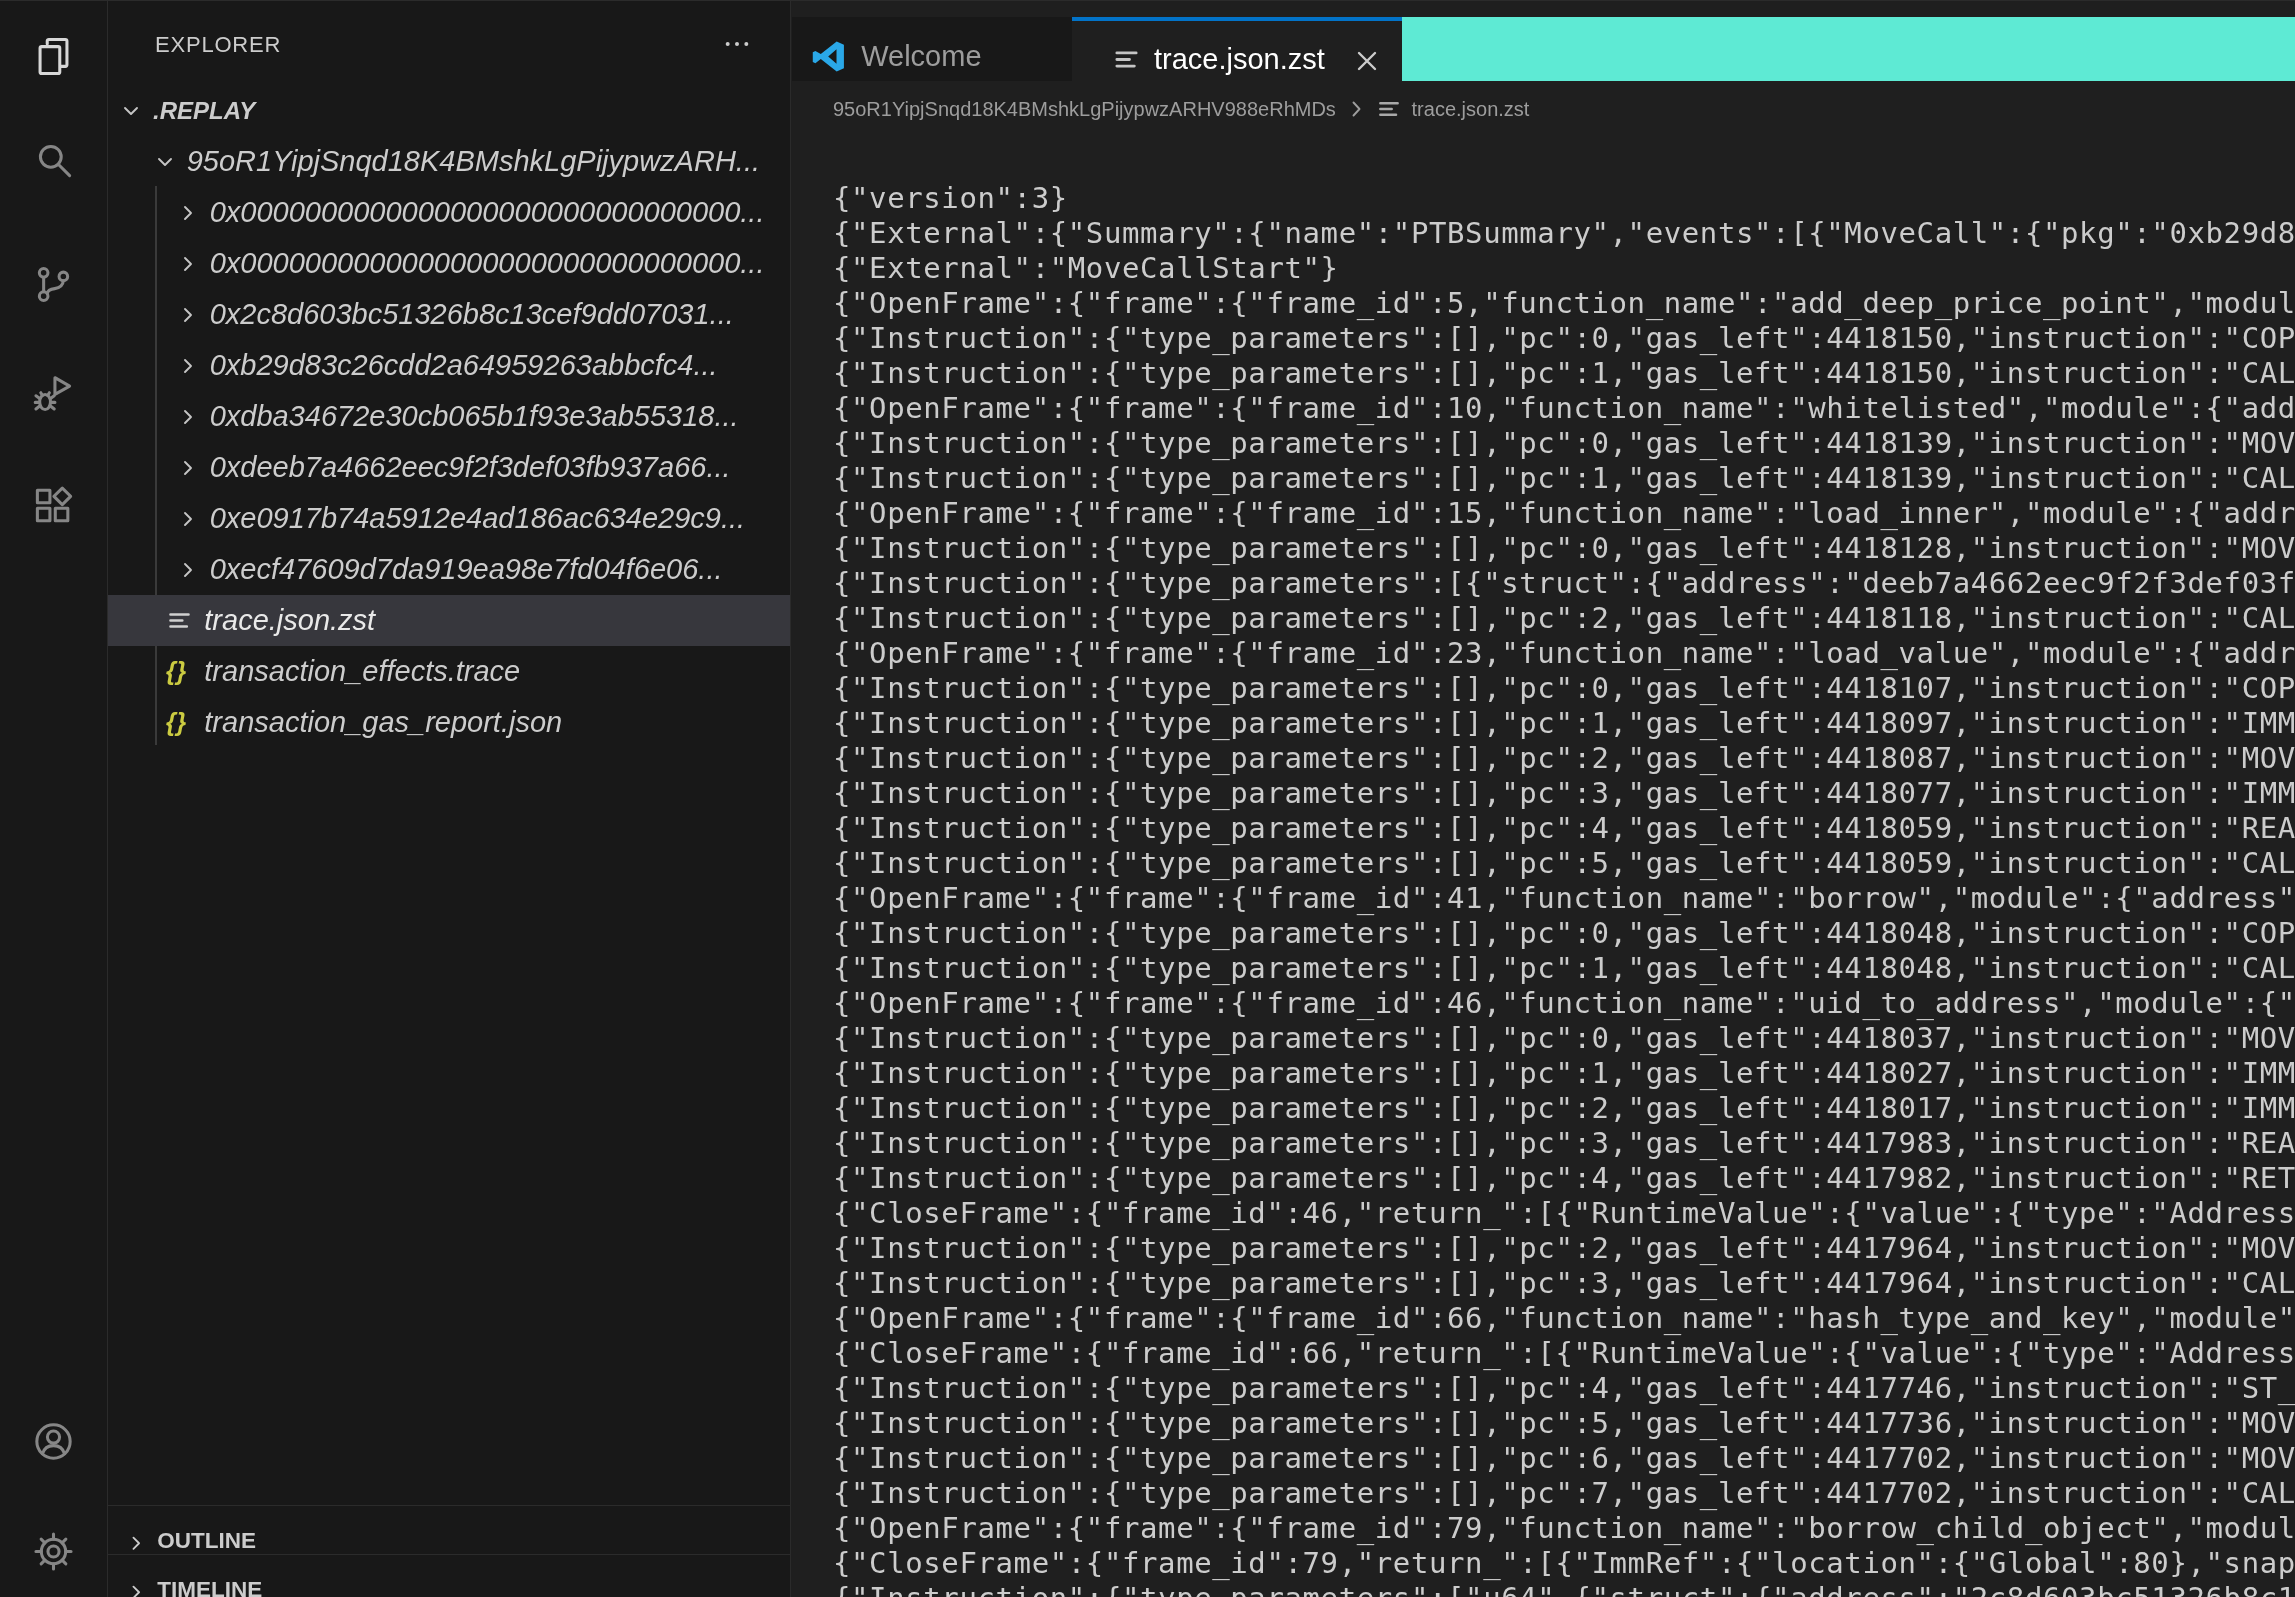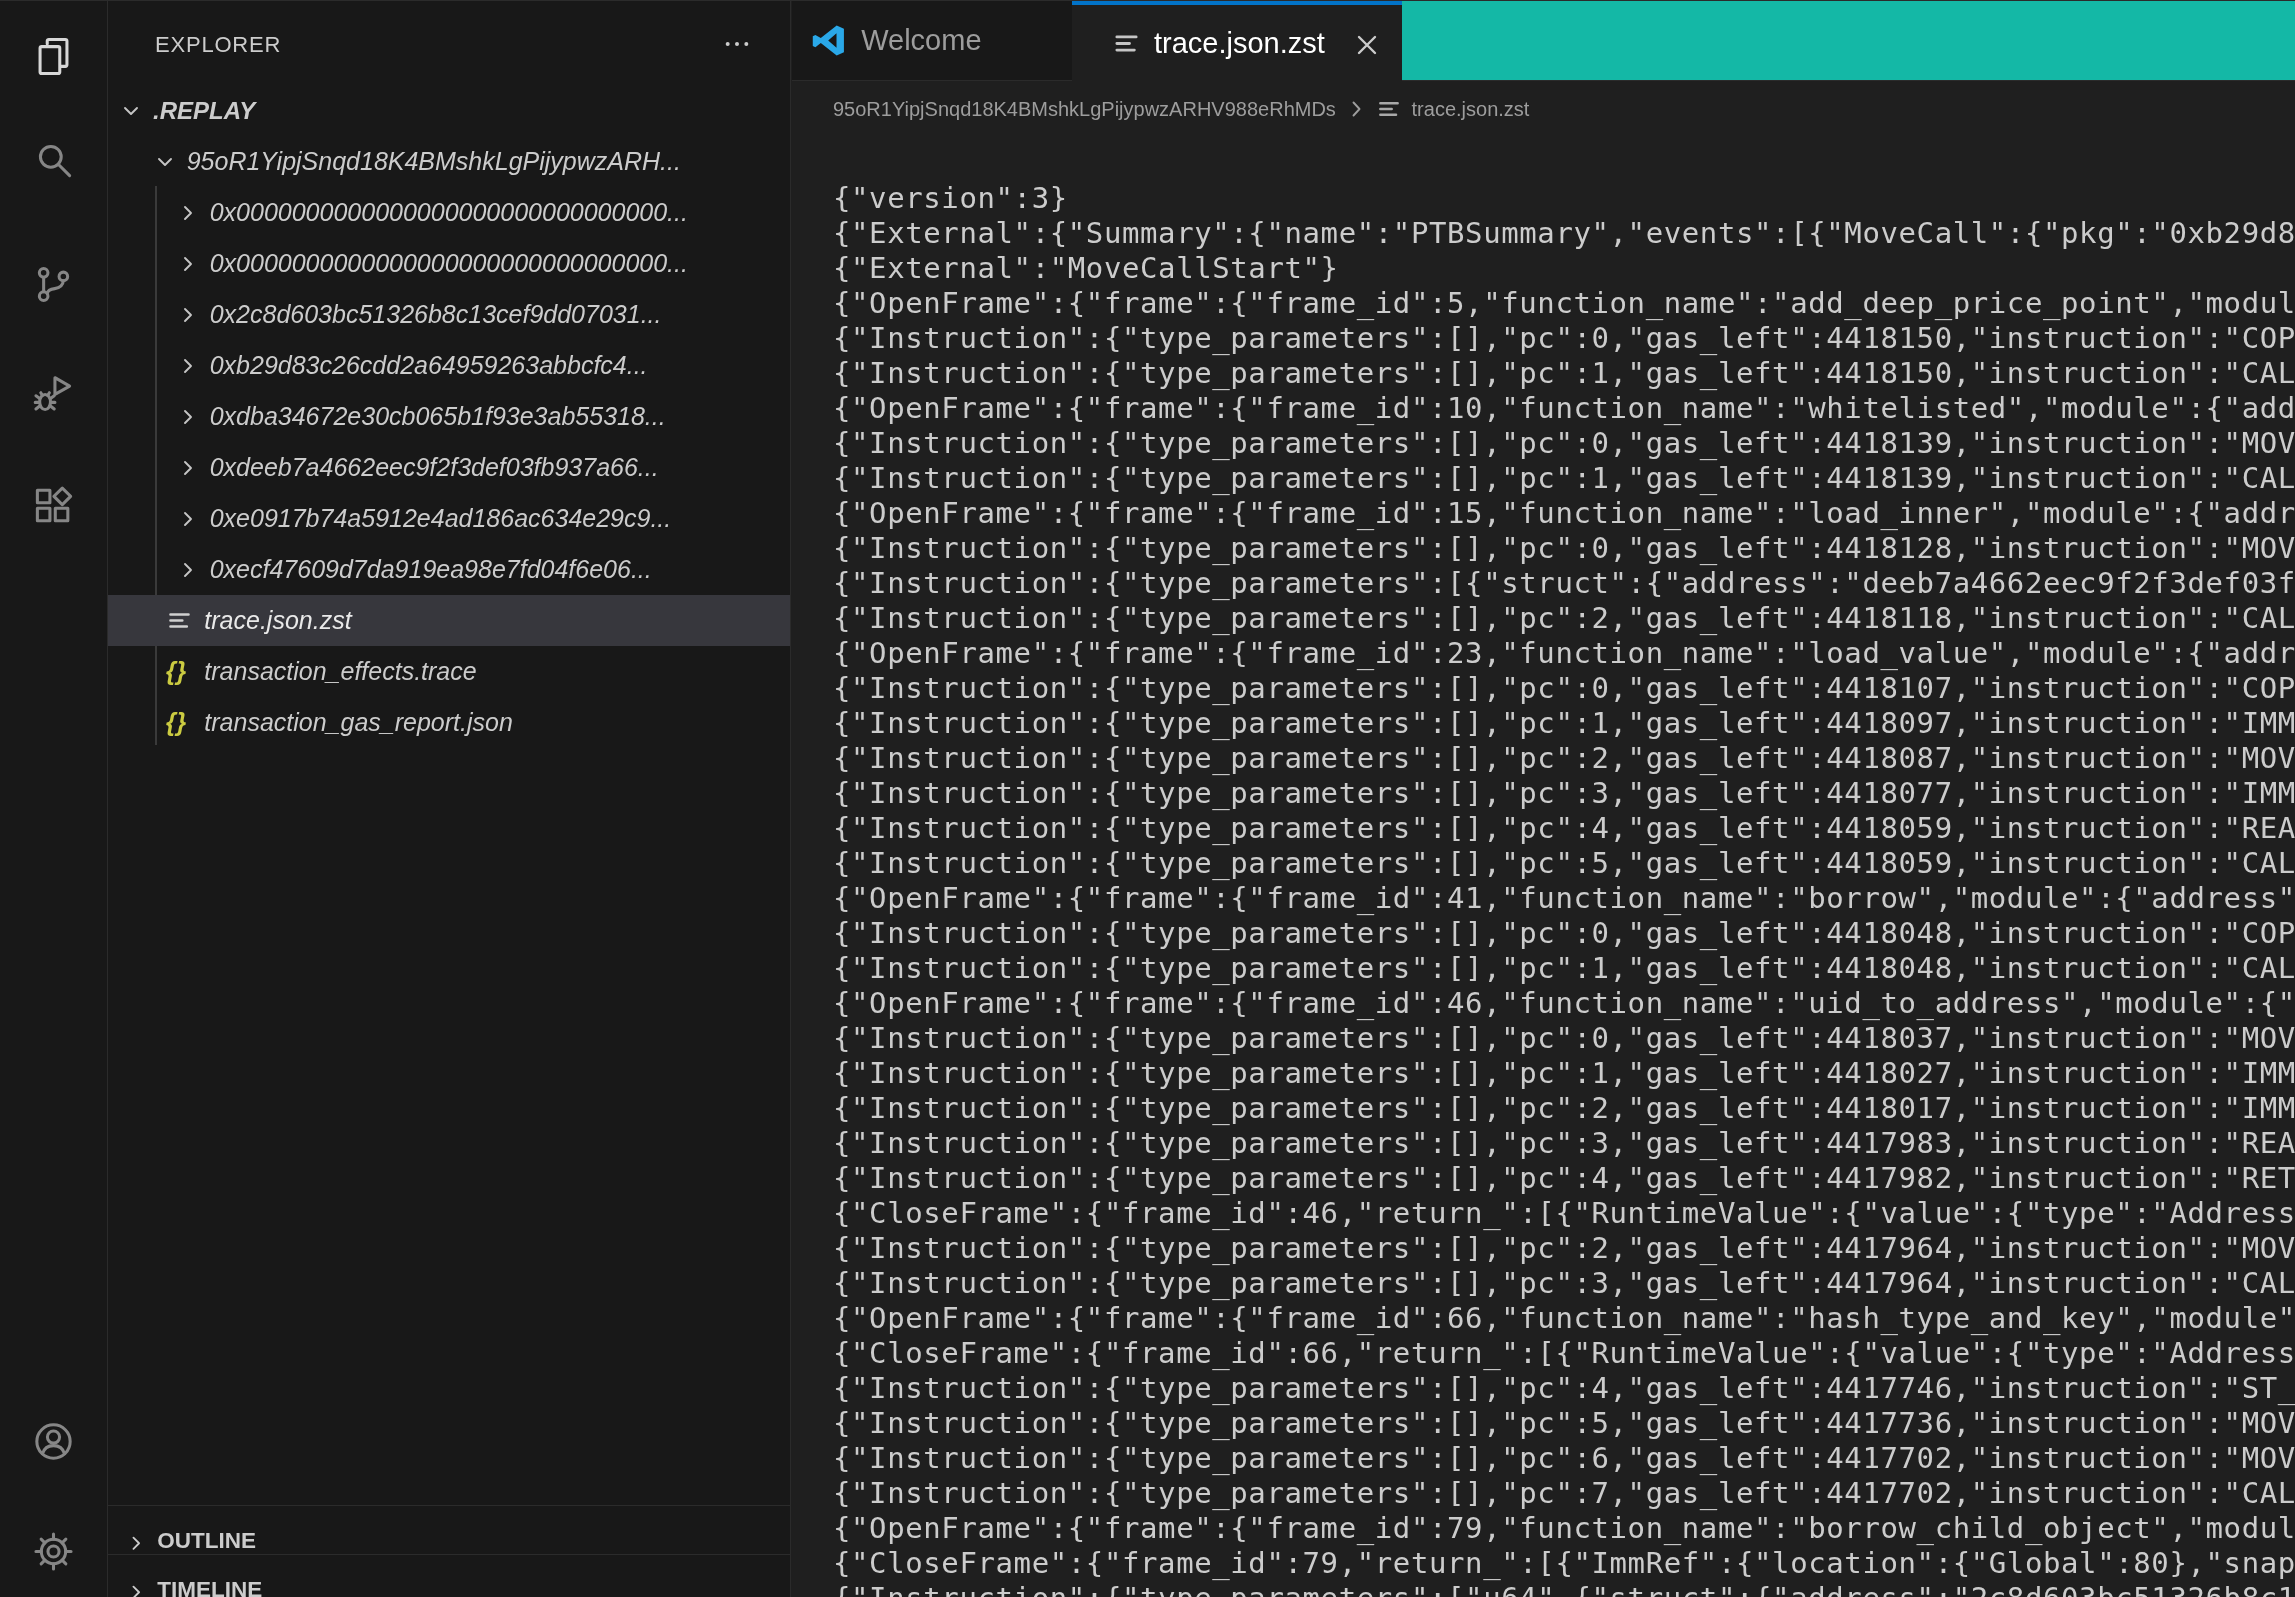--- a/index.html
+++ b/index.html
@@ -22,36 +22,36 @@
   .sb-title { position:absolute; left:47px; top:31px; font-size:22px; letter-spacing:0.8px; color:#cccccc; }
   .sb-kebab { position:absolute; right:37px; top:27px; width:32px; height:32px; color:#cccccc; cursor:pointer; }
   .tree { position:absolute; left:0; top:84px; width:100%; }
   .trow { position:relative; height:51px; display:flex; align-items:center; white-space:nowrap; overflow:hidden; cursor:pointer;font-style:italic; }
   .trow.selected { background:#37373d; }
   .trow .twist { width:24px; height:24px; flex:0 0 auto; margin-right:9.7px; color:#c5c5c5; }
   .twist svg * { fill:none; stroke:currentColor; stroke-width:1.9; stroke-linecap:round; stroke-linejoin:round; }
   .trow .fico { width:27px; height:27px; flex:0 0 auto; margin-right:11.3px; color:#d0d0d0; }
   .fico.thick svg * { fill:none; stroke:currentColor; stroke-width:2.3; stroke-linecap:round; }
   .brace { font-size:25px; font-weight:700; color:#cbcb41; letter-spacing:0.8px; line-height:27px; }
-  .tlabel { font-size:25px; color:#cccccc; }
+  .tlabel { font-size:29px; color:#cccccc; }
   .trow.selected .tlabel { color:#e9e9e9; }
   .trow.lvl0 { padding-left:11.3px; } .trow.lvl0 .tlabel { font-weight:700; font-size:24px; }
   .trow.lvl1 { padding-left:45px; }
   .trow.lvl2 { padding-left:68px; }
   .trow.lvl2.file { padding-left:58px; }
   .indent-guide { position:absolute; left:47px; top:185px; width:1.6px; height:559px; background:#3a3a3a; }
   .sb-section { position:absolute; left:0; width:100%; height:49px; border-top:1.6px solid #2b2b2b; display:flex; align-items:flex-end; padding-left:17px; cursor:pointer; }
   .sb-section .twist { width:22.5px; height:22.5px; margin-right:9.7px; color:#cccccc; }
   .sb-section .slabel { font-size:22.5px; font-weight:700; color:#cccccc; }
   .sec-outline { top:1504px; }
   .sec-timeline { top:1553px; }
 
   
   .main { position:absolute; left:792px; top:0; right:0; height:100%; background:#1f1f1f; }
-  .tabbar { position:absolute; left:0; top:0; right:0; height:80px; background:#14b8a6; }
+  .tabbar { position:absolute; left:0; top:16px; right:0; height:80px; background:#5eead4; }
   .tabbar .bottomline { position:absolute; left:0; top:79px; right:0; height:1.6px; background:#2b2b2b; }
   .tab { position:absolute; top:0; height:79px; display:flex; align-items:center; cursor:pointer; }
   .tab-welcome { left:0; width:280px; padding-left:17.7px; background:#181818; }
   .tab-welcome .tab-label { color:#9d9d9d; font-size:29px; margin-left:14.5px; }
   .tab-active { left:280px; width:330px; height:80px; background:#1f1f1f; border-top:4px solid #0273c8; z-index:2; padding-left:40px; }
   .tab-active .tab-label { color:#ffffff; font-size:29px; margin-left:13px; }
   .tab-icon { width:37px; height:37px; }
   .tab-file-icon { width:29px; height:29px; color:#c5c5c5; }
   .tab-file-icon svg *, .bc-file-icon svg * { fill:none; stroke:currentColor; stroke-width:2.3; stroke-linecap:round; }
   .tab-close { position:absolute; right:19.3px; top:24px; width:32px; height:32px; color:#cccccc; cursor:pointer; }

